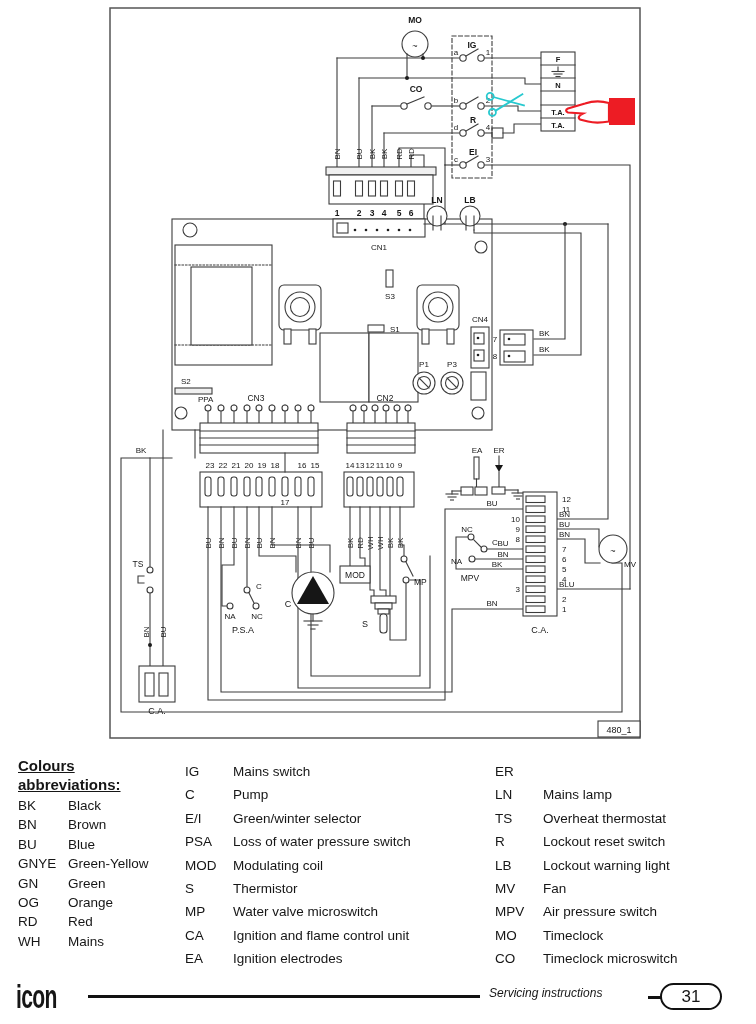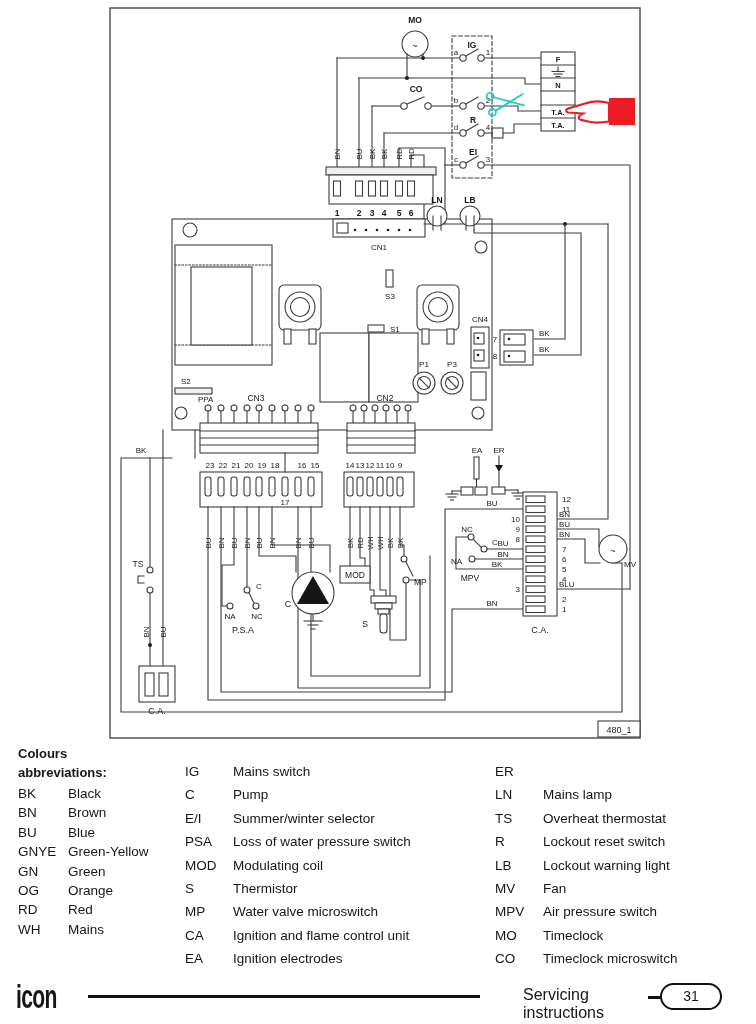--- a/index.html
+++ b/index.html
@@ -13,34 +13,34 @@
   .fb{font-weight:bold}
   .w{fill:none;stroke:#3c3c3c;stroke-width:1.1;stroke-linecap:square}
   .c{fill:#fff;stroke:#3c3c3c;stroke-width:1.1}
   .cg{fill:#f0f0f0;stroke:#3c3c3c;stroke-width:1.1}
   .dot{fill:#1c1c1c;stroke:none}
   .dash{stroke-dasharray:4 2.5}
   .dots{stroke-dasharray:1.5 2}
   
   .legend{position:absolute;top:742px;left:0;width:756px;height:240px;font-size:13.5px;}
   .col-colours{position:absolute;left:18px;top:2px;width:165px;}
-  .col-colours h3{font-size:13px;margin:0 0 2px 0;line-height:19px;}
+  .col-colours h3{font-size:15px;margin:12px 0 2px 0;line-height:19px;text-decoration:underline;}
   .crow{display:flex;line-height:19.4px;}
   .crow .ab{width:50px;flex:none;}
   .col-mid{position:absolute;left:185px;top:18px;width:300px;}
   .col-right{position:absolute;left:495px;top:18px;width:260px;}
   .lrow{display:flex;line-height:23.4px;}
   .lrow .ab{width:48px;flex:none;}
   
   .footer{position:absolute;left:0;top:975px;width:664px;height:49px;}
   .logo{position:absolute;left:16px;top:2px;font-size:34px;font-weight:800;letter-spacing:-1px;transform:scaleX(.62);transform-origin:left center;}
   .rule{position:absolute;left:88px;top:20px;width:392px;height:3px;background:#111;}
-  .svc{position:absolute;left:489px;top:11px;font-size:16px;margin-left:34px;}
+  .svc{position:absolute;left:489px;top:11px;font-size:12px;font-style:italic;}
   .pill-dash{position:absolute;left:648px;top:21px;width:14px;height:2.5px;background:#111;}
-  .page-pill{position:absolute;left:660px;top:8px;width:58px;height:23px;border:2.5px solid #111;border-radius:14px;text-align:center;line-height:23px;font-size:14px;}
+  .page-pill{position:absolute;left:660px;top:8px;width:58px;height:23px;border:2.5px solid #111;border-radius:14px;text-align:center;line-height:23px;font-size:17px;}
 </style>
 </head>
 <body>
 
 <div class="page">
 
   <div class="diagram-wrap">
   <svg width="756" height="742" viewBox="0 0 756 742">
 
     <rect x="110" y="8" width="530" height="730" fill="#fff" stroke="#555" stroke-width="1.5"></rect>
@@ -618,21 +618,21 @@
       <div class="lrow">
           <span class="ab">IG</span>
           <span>Mains switch</span>
         </div>
       <div class="lrow">
           <span class="ab">C</span>
           <span>Pump</span>
         </div>
       <div class="lrow">
           <span class="ab">E/I</span>
-          <span>Summer/winter selector</span>
+          <span>Green/winter selector</span>
         </div>
       <div class="lrow">
           <span class="ab">PSA</span>
           <span>Loss of water pressure switch</span>
         </div>
       <div class="lrow">
           <span class="ab">MOD</span>
           <span>Modulating coil</span>
         </div>
       <div class="lrow">

